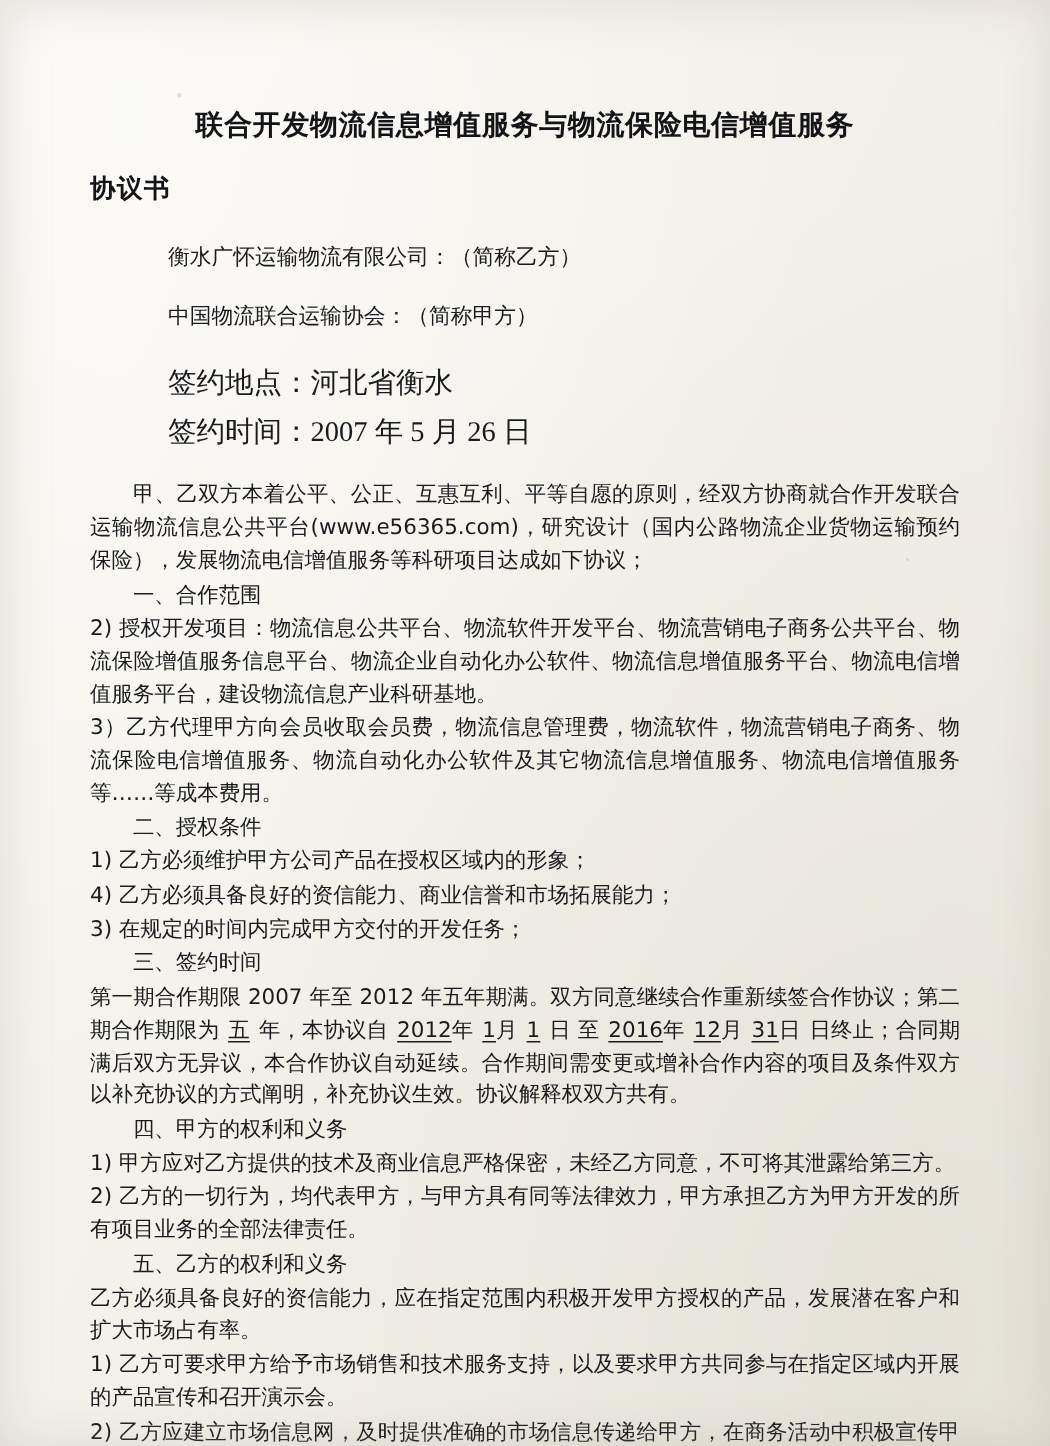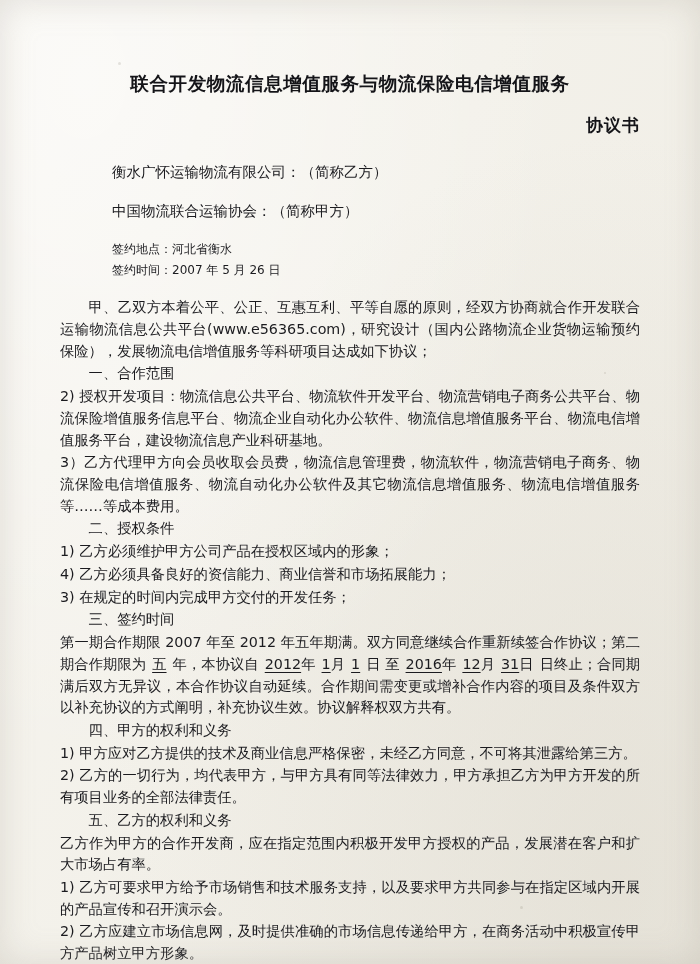--- a/index.html
+++ b/index.html
@@ -37,41 +37,42 @@
   }
   .doc-title {
     text-align: center;
     font-size: 18.5px;
     font-weight: bold;
     letter-spacing: 0.6px;
     line-height: 1.5;
     color: #141418;
   }
   .doc-subtitle {
-    text-align: right;
+    text-align: left;
     font-size: 17px;
     font-weight: bold;
     margin-top: 16px;
     letter-spacing: 1px;
     color: #141418;
   }
   .parties {
     margin-top: 24px;
     padding-left: 52px;
     font-size: 14.5px;
     line-height: 1.55;
   }
   .party-line {
     margin-bottom: 17px;
   }
   .meta {
     margin-top: 4px;
     padding-left: 52px;
-    font-size: 12px;
+    font-size: 19px;
     line-height: 1.65;
+    font-family: Liberation Serif, serif;
   }
   .meta-line { margin-bottom: 2px; }
 
   .body-block {
     margin-top: 16px;
     font-size: 14.3px;
     line-height: 1.52;
     text-align: justify;
   }
   .para {
@@ -142,21 +143,21 @@
       <p class="para">3) 在规定的时间内完成甲方交付的开发任务；</p>
 
       <p class="section-head">三、签约时间</p>
       <p class="para"><span>第一期合作期限 2007 年至 2012 年五年期满。双方同意继续合作重新续签合作协议；第二期合作期限为</span><span class="sp"></span><span class="u">五</span><span class="sp"></span><span>年，本协议自</span><span class="sp"></span><span class="u">2012</span><span>年</span><span class="sp"></span><span class="u">1</span><span>月</span><span class="sp"></span><span class="u">1</span><span class="sp"></span><span>日 至</span><span class="sp"></span><span class="u">2016</span><span>年</span><span class="sp"></span><span class="u">12</span><span>月</span><span class="sp"></span><span class="u">31</span><span>日</span><span class="sp"></span><span>日终止；合同期满后双方无异议，本合作协议自动延续。合作期间需变更或增补合作内容的项目及条件双方以补充协议的方式阐明，补充协议生效。协议解释权双方共有。</span></p>
 
       <p class="section-head">四、甲方的权利和义务</p>
       <p class="para">1) 甲方应对乙方提供的技术及商业信息严格保密，未经乙方同意，不可将其泄露给第三方。</p>
       <p class="para">2) 乙方的一切行为，均代表甲方，与甲方具有同等法律效力，甲方承担乙方为甲方开发的所有项目业务的全部法律责任。</p>
 
       <p class="section-head">五、乙方的权利和义务</p>
-      <p class="para">乙方作为甲方的合作开发商，应在指定范围内积极开发甲方授权的产品，发展潜在客户和扩大市场占有率。</p>
+      <p class="para">乙方必须具备良好的资信能力，应在指定范围内积极开发甲方授权的产品，发展潜在客户和扩大市场占有率。</p>
       <p class="para">1) 乙方可要求甲方给予市场销售和技术服务支持，以及要求甲方共同参与在指定区域内开展的产品宣传和召开演示会。</p>
       <p class="para">2) 乙方应建立市场信息网，及时提供准确的市场信息传递给甲方，在商务活动中积极宣传甲方产品树立甲方形象。</p>
 
     </div>
   </div>
 
   <div class="edge-shadow"></div>
   <div class="speck" style="left:118px;top:62px;width:3px;height:3px;"></div>
   <div class="speck" style="left:604px;top:372px;width:2px;height:2px;"></div>
   <div class="speck" style="left:74px;top:700px;width:2px;height:2px;"></div>

